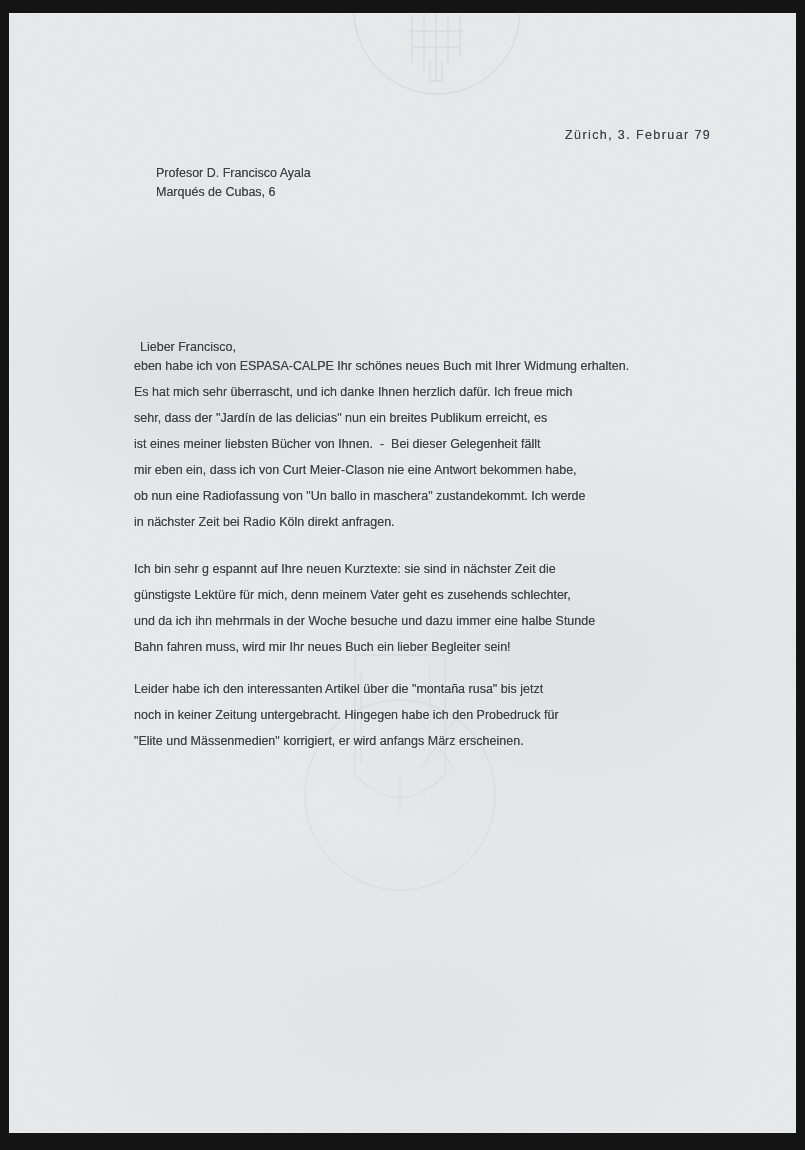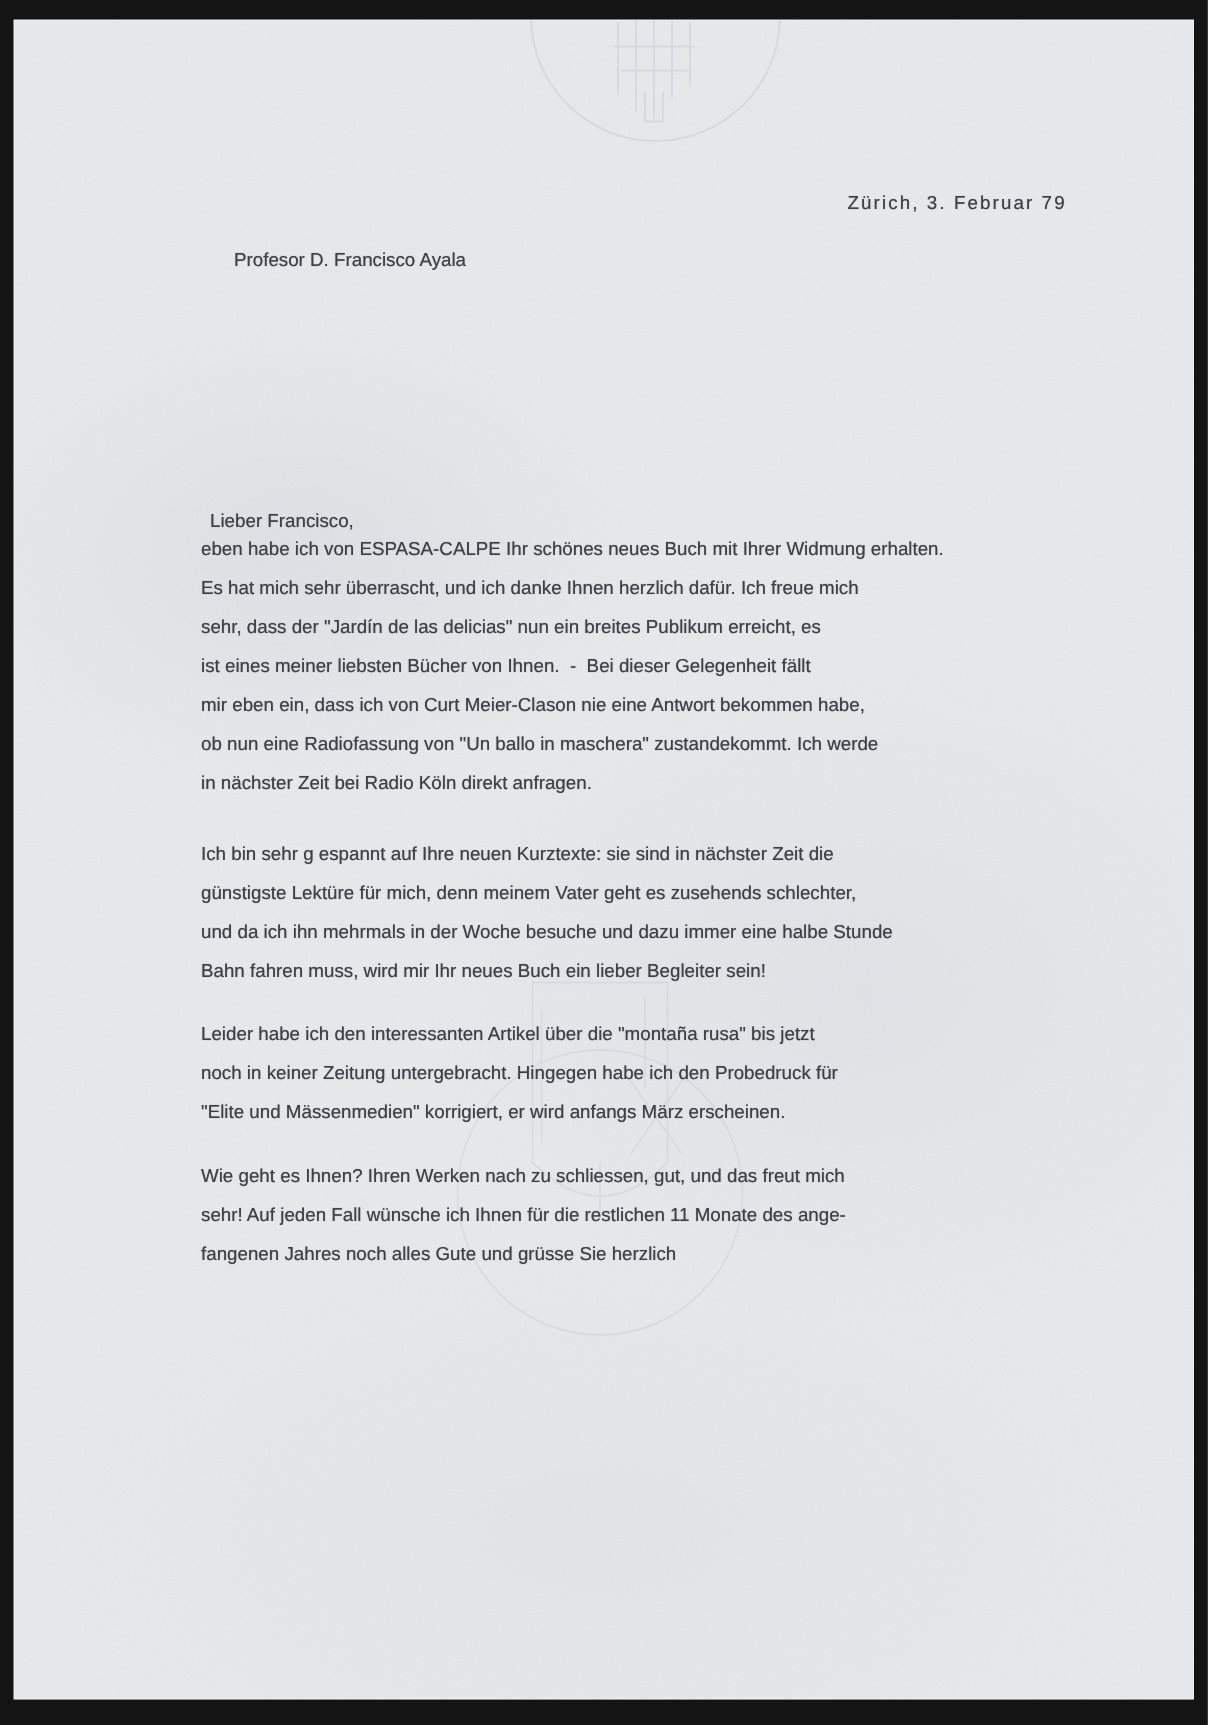--- a/index.html
+++ b/index.html
@@ -101,20 +101,21 @@
         <feTurbulence type="fractalNoise" baseFrequency="0.85" numOctaves="2" seed="7" stitchTiles="stitch"></feTurbulence>
         <feColorMatrix type="matrix" values="0 0 0 0 0.44  0 0 0 0 0.46  0 0 0 0 0.52  0 0 0 0.11 0"></feColorMatrix>
       </filter>
       <rect width="787" height="1120" filter="url(#grain-f)"></rect>
     </svg>
 
     <div class="txt dateline">Zürich, 3. Februar 79</div>
 
     <div class="txt recipient">
       <div>Profesor D. Francisco Ayala</div>
+      <div>Marqués de Cubas, 6</div>
     </div>
 
     <div class="txt salutation">Lieber Francisco,</div>
 
     <div class="txt para p1">eben habe ich von ESPASA-CALPE Ihr schönes neues Buch mit Ihrer Widmung erhalten.
 Es hat mich sehr überrascht, und ich danke Ihnen herzlich dafür. Ich freue mich
 sehr, dass der "Jardín de las delicias" nun ein breites Publikum erreicht, es
 ist eines meiner liebsten Bücher von Ihnen.  -  Bei dieser Gelegenheit fällt
 mir eben ein, dass ich von Curt Meier-Clason nie eine Antwort bekommen habe,
 ob nun eine Radiofassung von "Un ballo in maschera" zustandekommt. Ich werde
@@ -122,18 +123,15 @@
 
     <div class="txt para p3">Leider habe ich den interessanten Artikel über die "montaña rusa" bis jetzt
 noch in keiner Zeitung untergebracht. Hingegen habe ich den Probedruck für
 "Elite und Mässenmedien" korrigiert, er wird anfangs März erscheinen.</div>
 
     <div class="txt para p2">Ich bin sehr g espannt auf Ihre neuen Kurztexte: sie sind in nächster Zeit die
 günstigste Lektüre für mich, denn meinem Vater geht es zusehends schlechter,
 und da ich ihn mehrmals in der Woche besuche und dazu immer eine halbe Stunde
 Bahn fahren muss, wird mir Ihr neues Buch ein lieber Begleiter sein!</div>
 
-    <div class="txt para p4">Wie geht es Ihnen? Ihren Werken nach zu schliessen, gut, und das freut mich
-sehr! Auf jeden Fall wünsche ich Ihnen für die restlichen 11 Monate des ange-
-fangenen Jahres noch alles Gute und grüsse Sie herzlich</div>
 
   </div>
 </div>
 
 </body></html>

